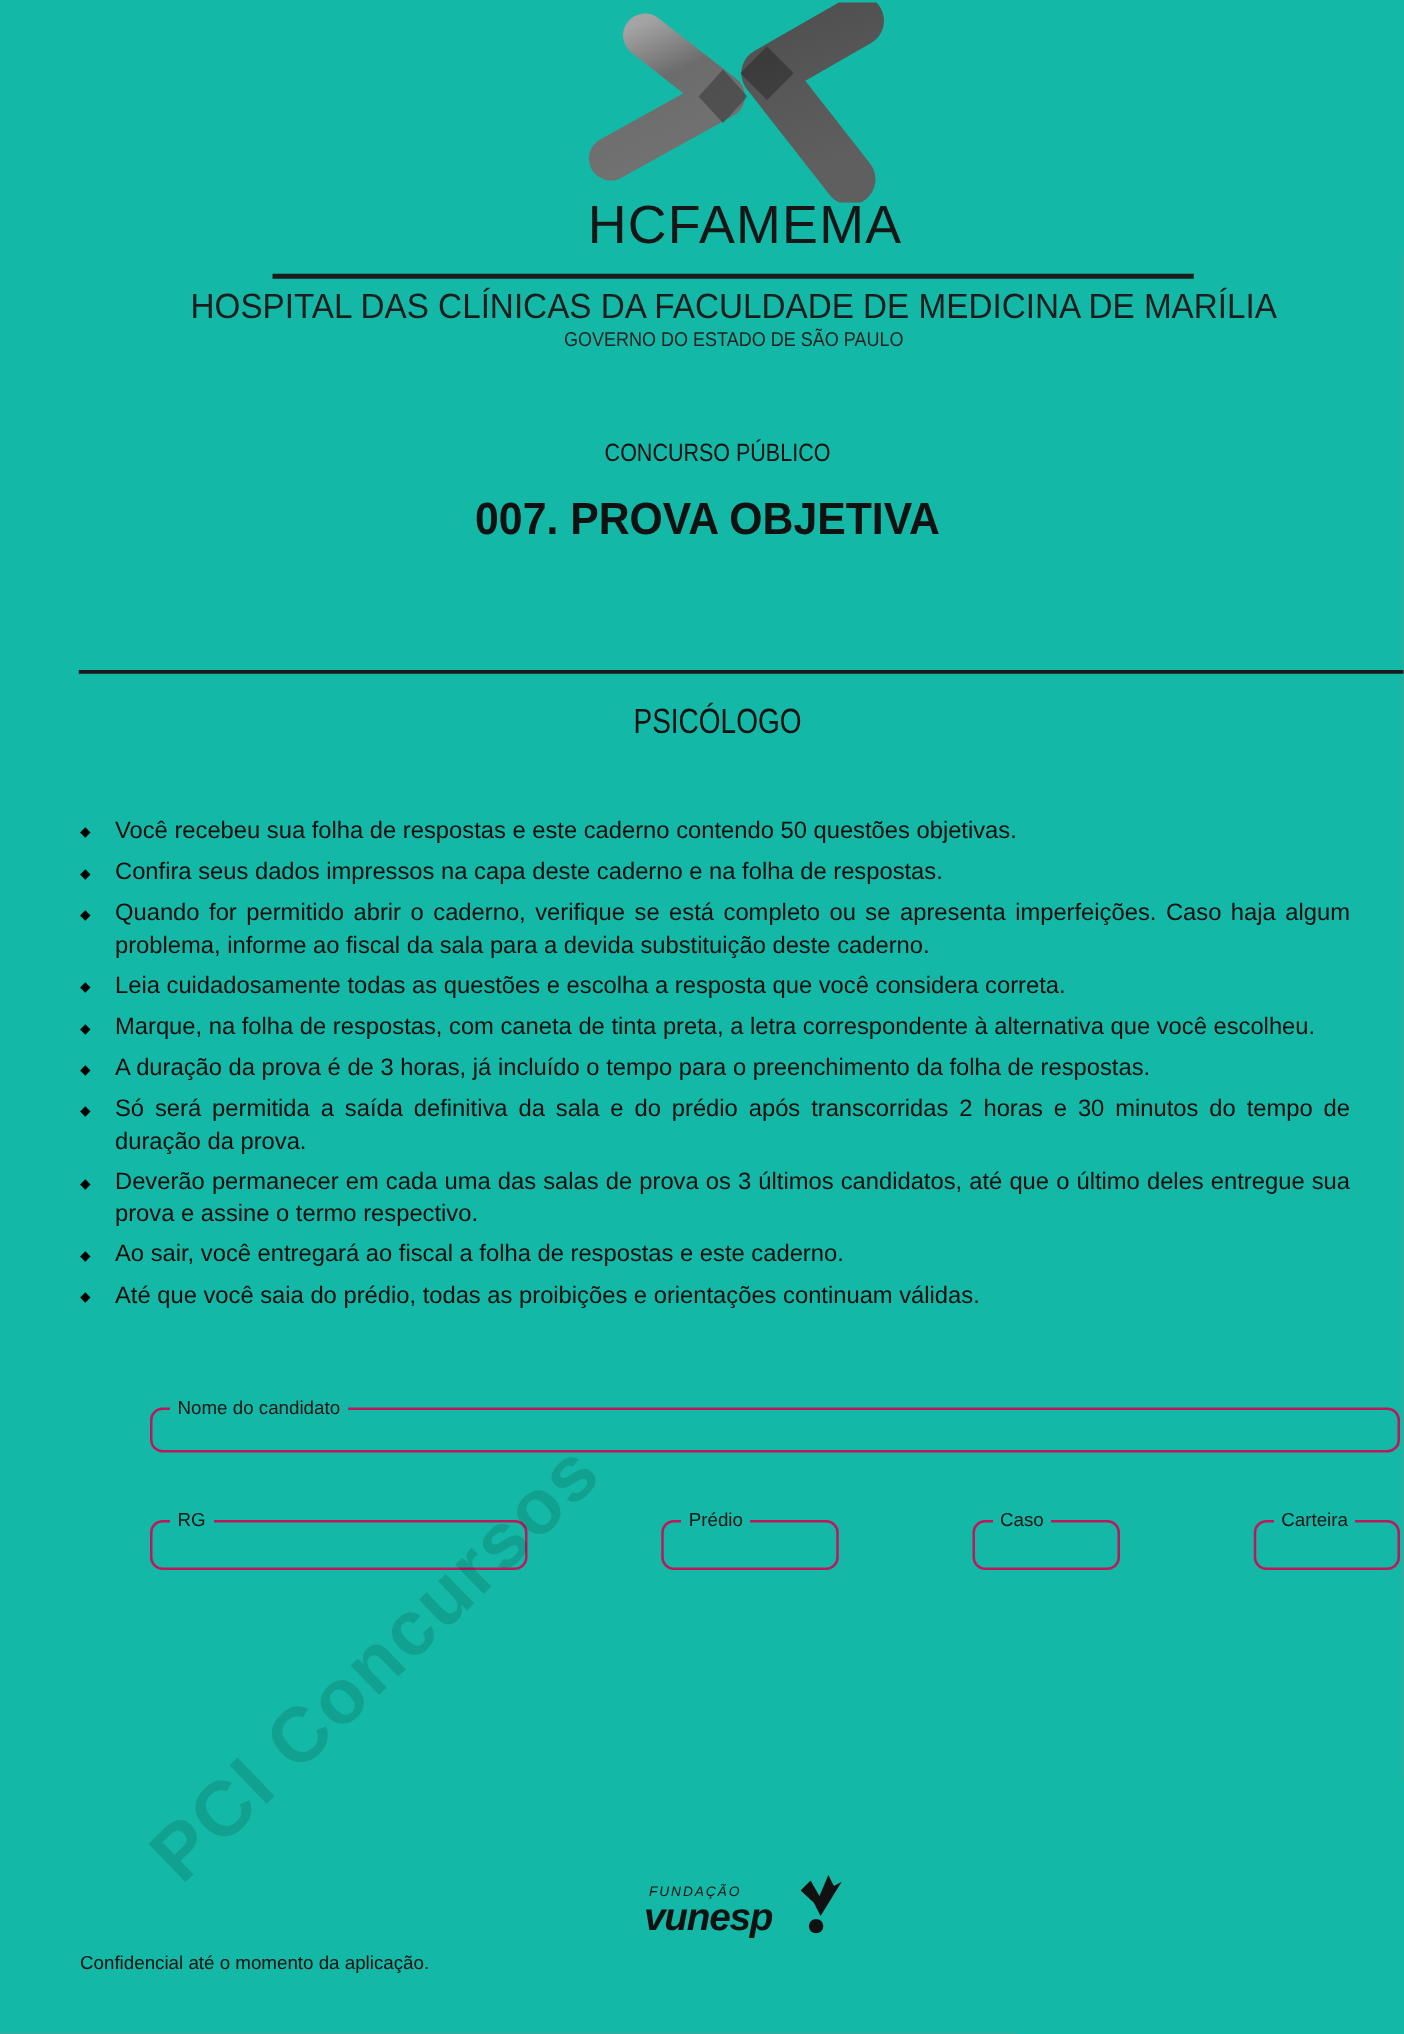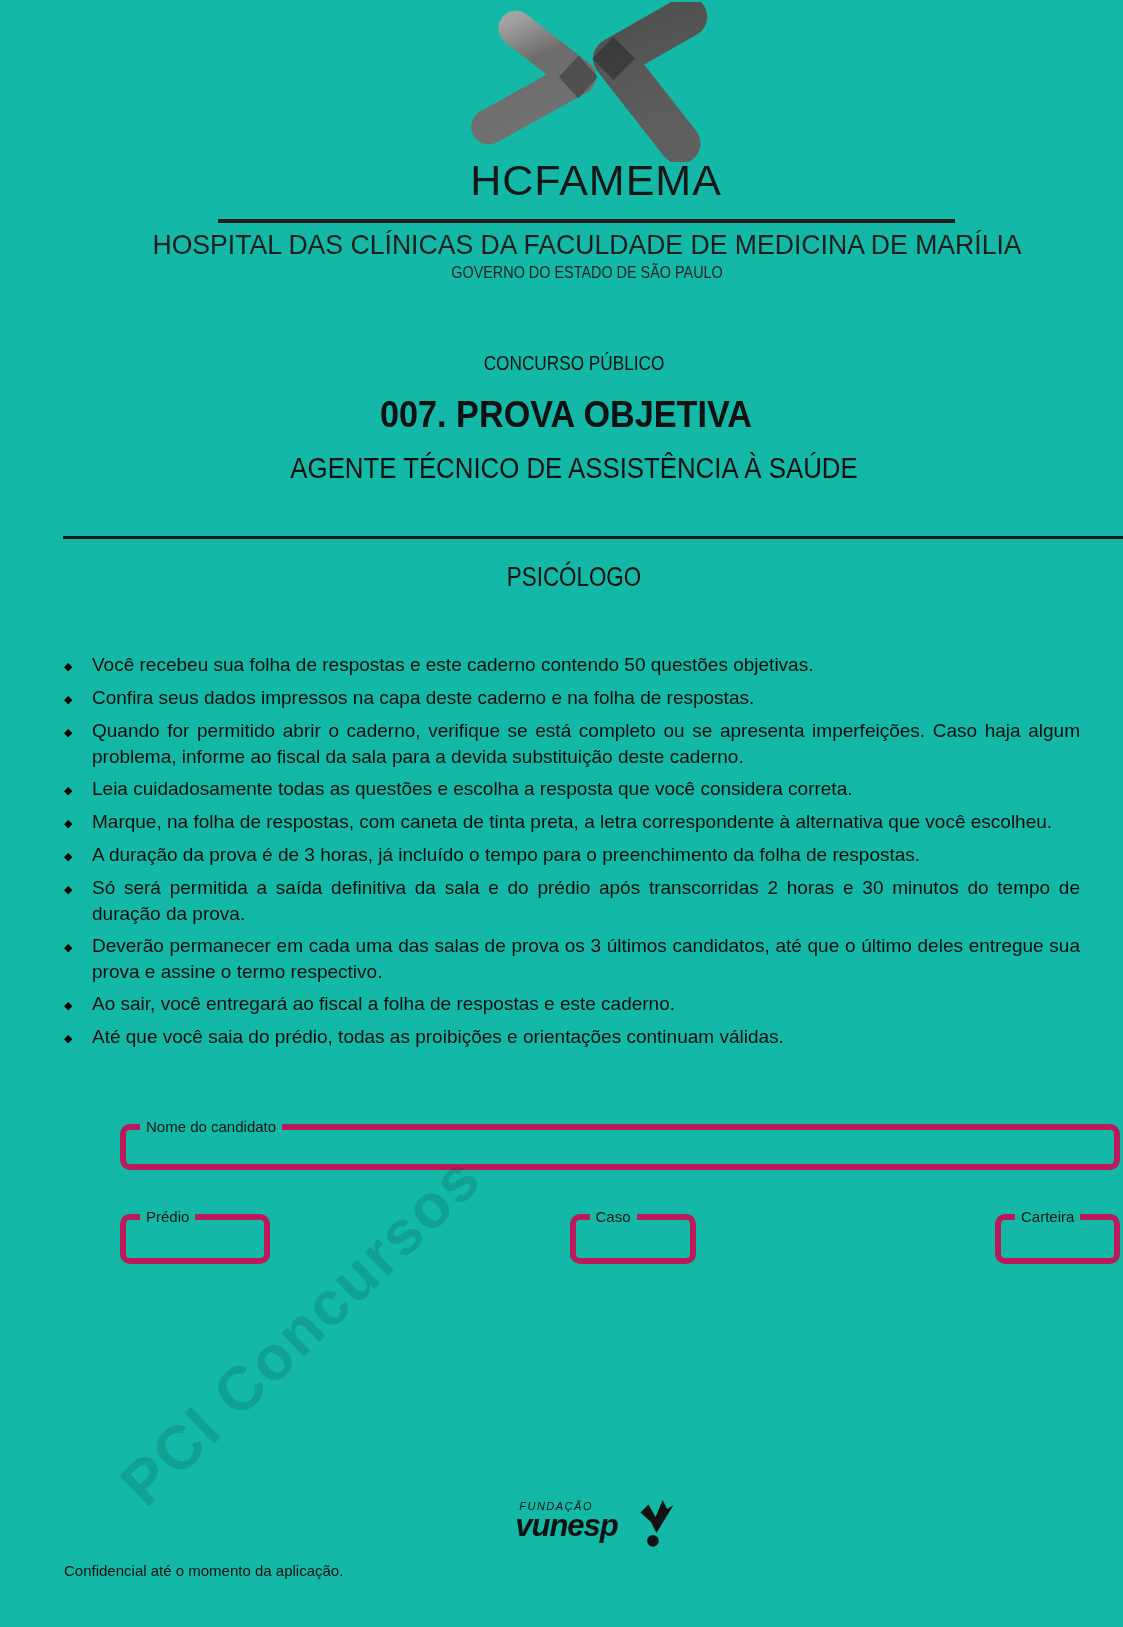--- a/index.html
+++ b/index.html
@@ -26,35 +26,35 @@
   .role-title{top:561px;left:574px;font-size:28px;}
 
   .instructions{top:652px;left:64px;width:1016px;}
   .instructions ul{list-style:none;margin:0;padding:0;}
   .instructions li{display:flex;margin-bottom:6px;font-size:19px;line-height:26px;}
   .bullet{flex:none;width:28px;font-size:11px;line-height:26px;padding-top:1px;color:#000;}
   .itxt{flex:1;text-align:justify;color:#0e0e0e;}
 
   .warning{top:1069px;left:576px;font-size:20px;font-weight:bold;}
 
-  fieldset{margin:0;border:6px solid #be185d;border-radius:10px;padding:0;}
+  fieldset{margin:0;border:2px solid #be185d;border-radius:10px;padding:0;}
   legend{font-size:15px;margin-left:14px;padding:0 6px;color:#161616;}
   .name-field{top:1118px;left:120px;width:1000px;}
   .name-field fieldset{height:40px;}
   .field-row{top:1208px;left:120px;width:1000px;display:flex;justify-content:space-between;}
   .field-row fieldset{height:44px;}
   .f-rg{width:298px;} .f-ins{width:257px;} .f-pre{width:138px;} .f-sala{width:114px;} .f-cart{width:113px;}
 
   .watermark{
     top:1118px;left:40px;width:520px;height:424px;display:flex;align-items:center;justify-content:center;
     transform:rotate(-44deg);font-size:62px;font-weight:bold;letter-spacing:2px;
     color:#000;opacity:0.12;pointer-events:none;z-index:5;white-space:nowrap;
   }
 
-  .vunesp-wrap{top:1500px;left:596px;transform:translateX(-50%);display:flex;align-items:flex-start;gap:21px;}
+  .vunesp-wrap{top:1500px;left:596px;transform:translateX(-50%);display:flex;align-items:flex-end;gap:21px;}
   .vunesp-text{display:flex;flex-direction:column;align-items:flex-start;}
   .fundacao{font-size:11px;font-style:italic;letter-spacing:1.5px;color:#111;margin-left:4px;}
   .vunesp-name{font-size:31px;font-weight:bold;font-style:italic;letter-spacing:-1px;line-height:28px;color:#111;}
   .confidential{top:1562px;left:64px;font-size:15px;color:#111;}
 </style>
 </head>
 <body>
 
 <div class="page">
 
@@ -79,21 +79,20 @@
     </svg>
   </div>
 
   <div class="abs-center logo-wordmark">HCFAMEMA</div>
   <div class="abs header-rule"></div>
   <div class="abs-center org-name"><span class="sx95">HOSPITAL DAS CLÍNICAS DA FACULDADE DE MEDICINA DE MARÍLIA</span></div>
   <div class="abs-center org-subtitle"><span class="sx90">GOVERNO DO ESTADO DE SÃO PAULO</span></div>
 
   <div class="abs-center contest-label"><span class="sx86">CONCURSO PÚBLICO</span></div>
   <div class="abs-center exam-title"><span class="sx95">007. PROVA OBJETIVA</span></div>
-  <div class="abs-center role-group"><span class="sx86">AGENTE TÉCNICO DE ASSISTÊNCIA À SAÚDE</span></div>
   <div class="abs divider-rule"></div>
   <div class="abs-center role-title"><span class="sx80">PSICÓLOGO</span></div>
 
   <div class="abs instructions">
     <ul>
       <li>
           <span class="bullet">◆</span>
           <span class="itxt">Você recebeu sua folha de respostas e este caderno contendo 50 questões objetivas.</span>
         </li>
       <li>
@@ -137,20 +136,24 @@
 
 
   <div class="abs name-field">
     <fieldset>
       <legend>Nome do candidato</legend>
       <div></div>
     </fieldset>
   </div>
 
   <div class="abs field-row">
+    <fieldset class="f-rg">
+      <legend>RG</legend>
+      <div></div>
+    </fieldset>
     <fieldset class="f-pre">
       <legend>Prédio</legend>
       <div></div>
     </fieldset>
     <fieldset class="f-sala">
       <legend>Caso</legend>
       <div></div>
     </fieldset>
     <fieldset class="f-cart">
       <legend>Carteira</legend>

